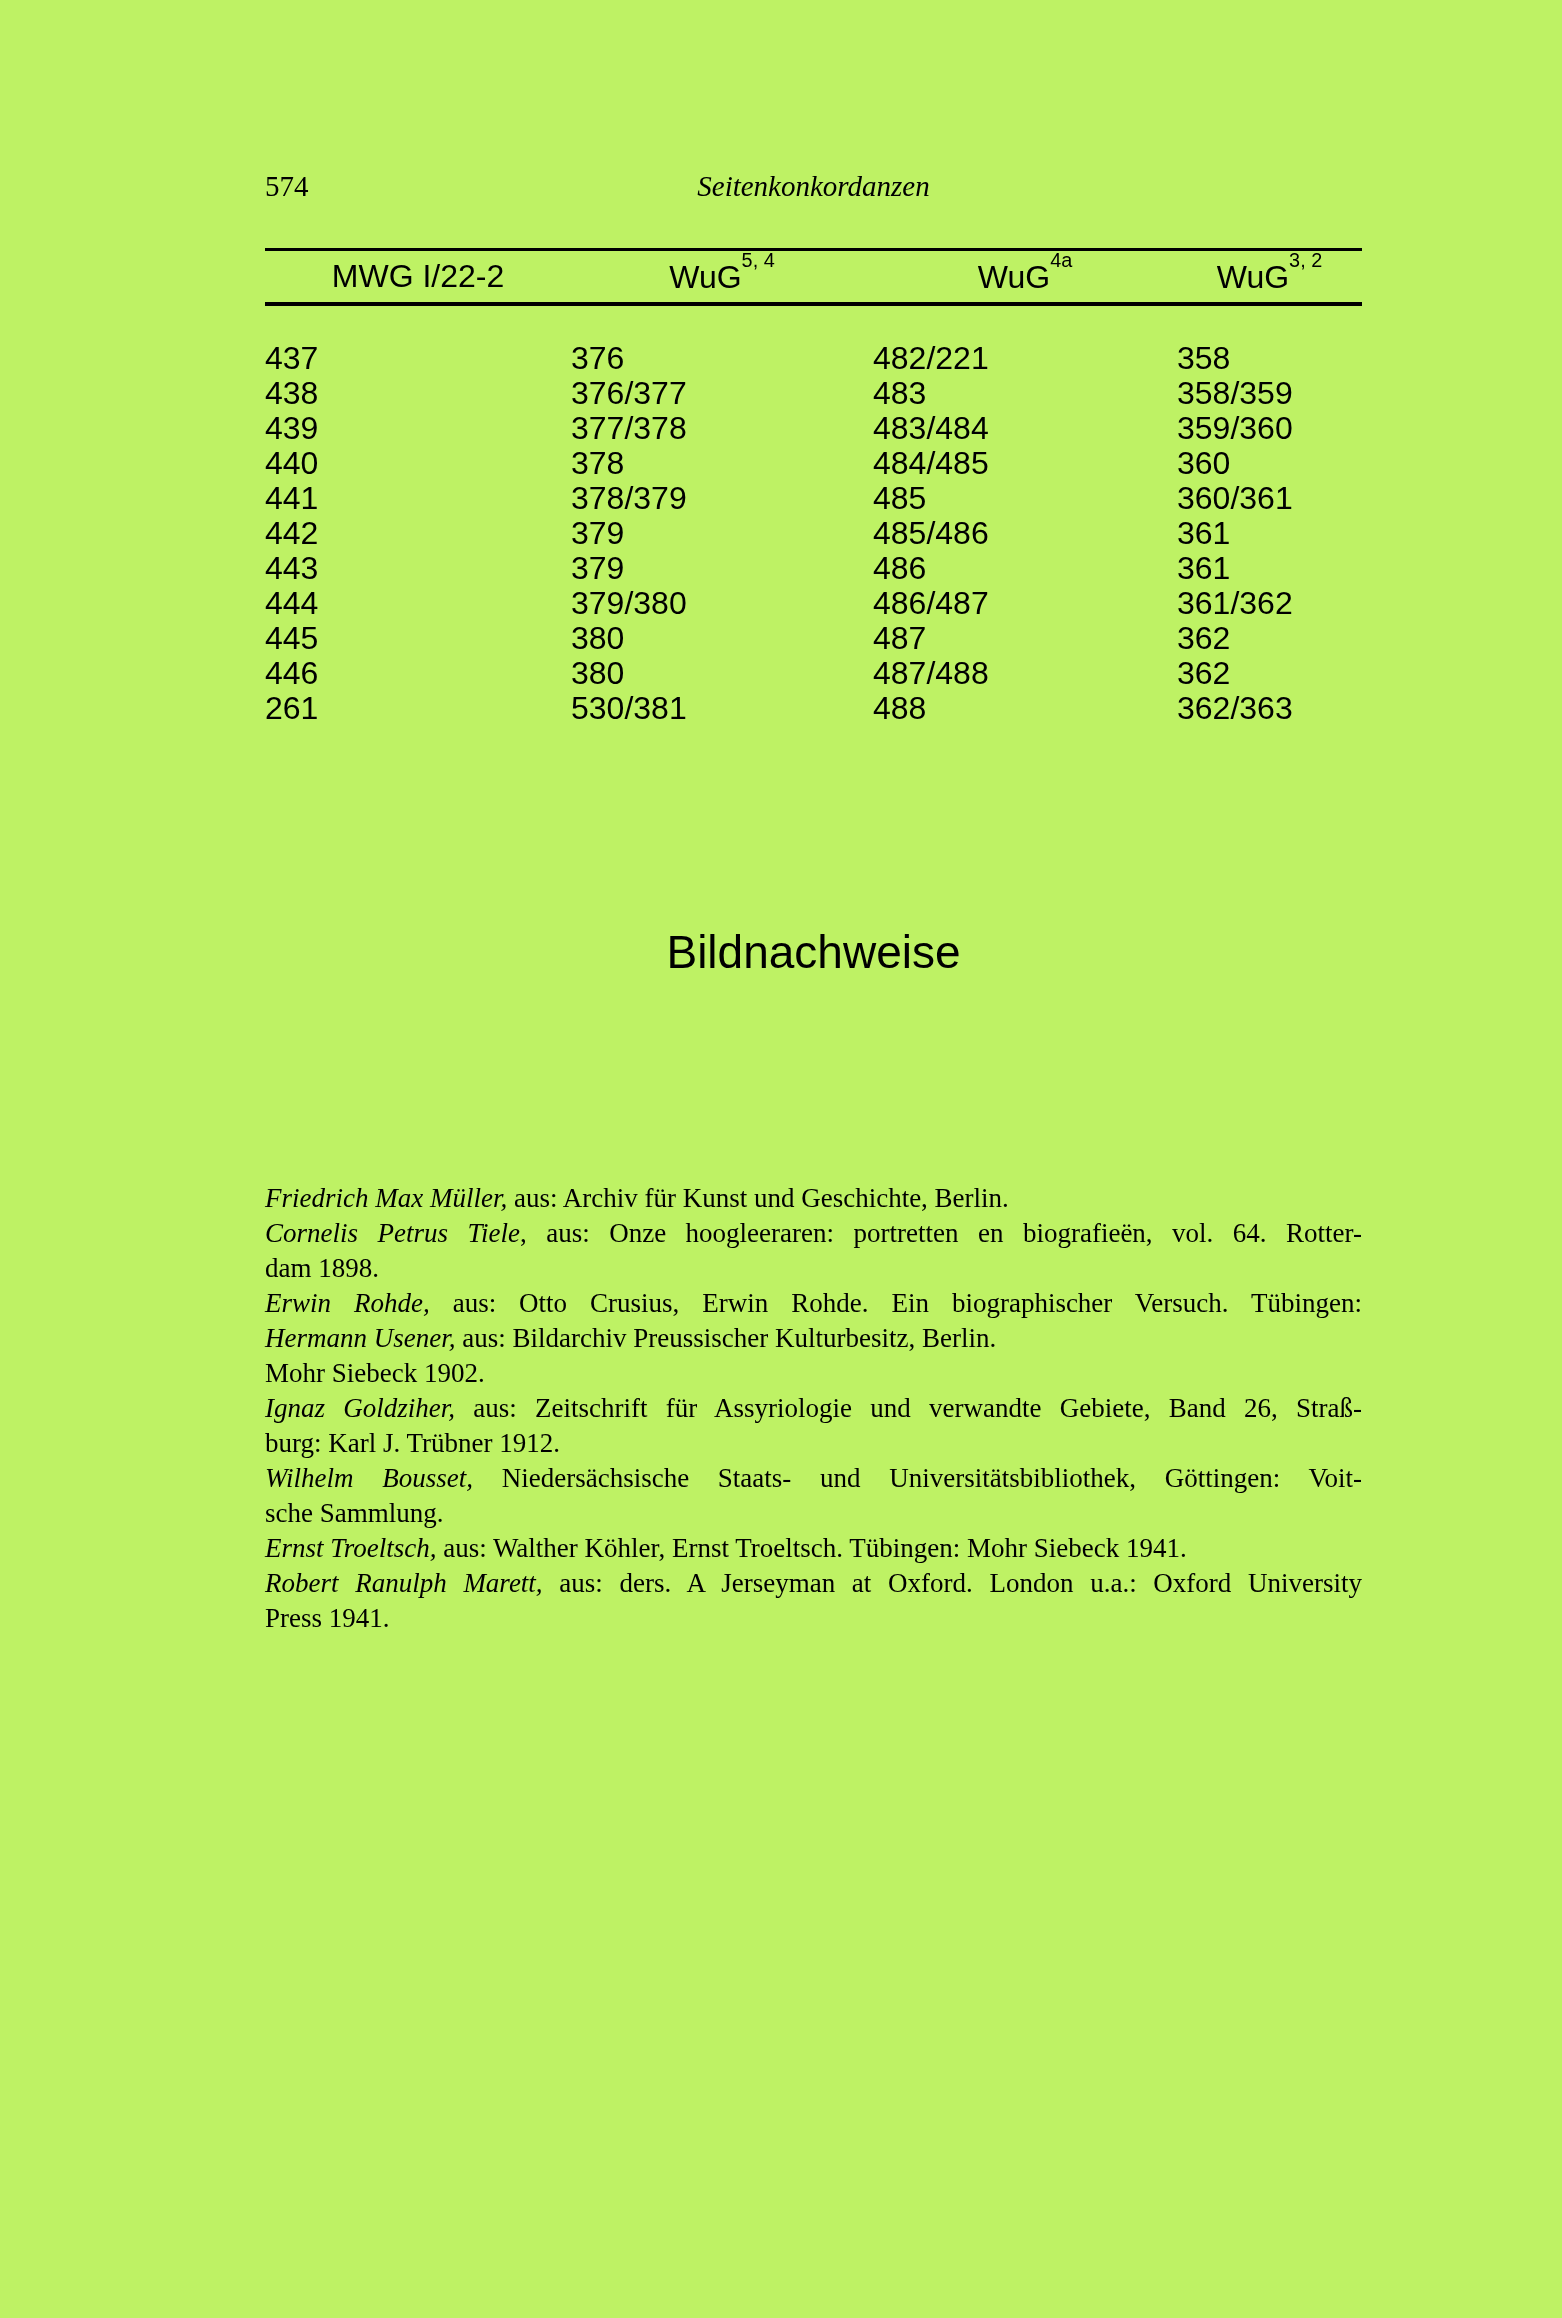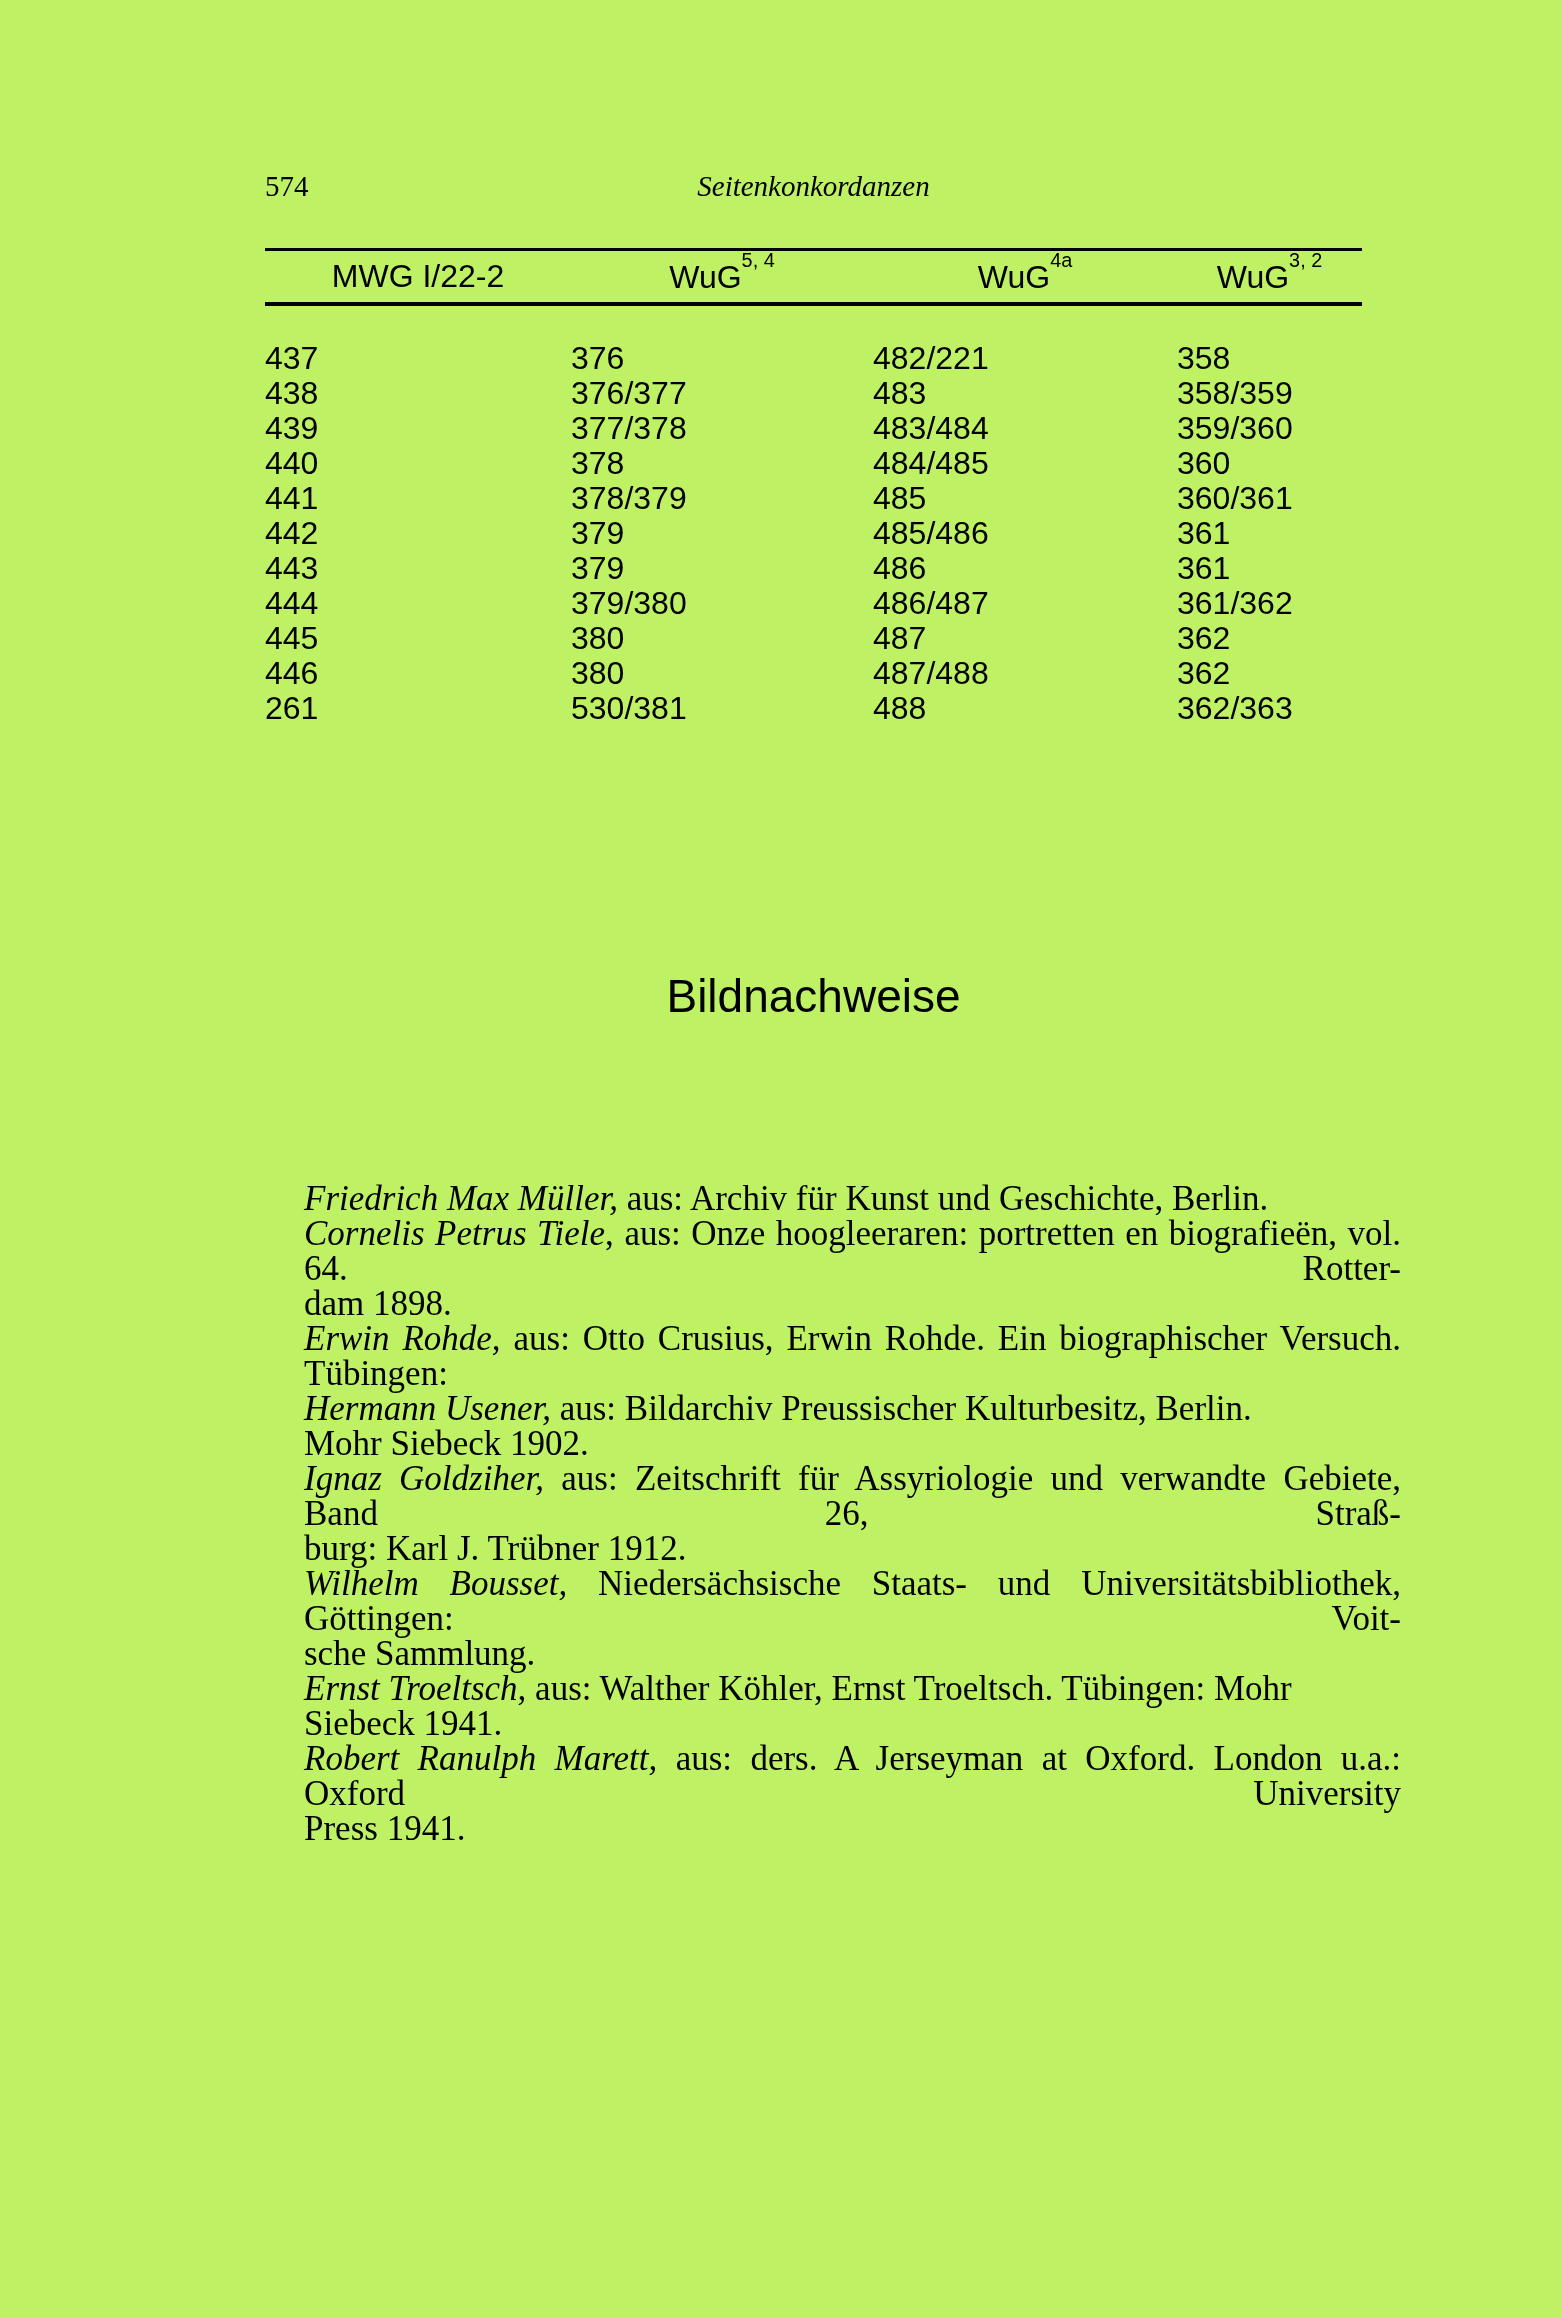--- a/index.html
+++ b/index.html
@@ -64,39 +64,38 @@
     position: relative;
     top: -0.45em;
   }
   .tbody { padding-top: 35px; }
   .tbody .trow { height: 35px; line-height: 35px; }
 
   
   .section-title {
     position: absolute;
     left: 265px;
-    top: 972px;
+    top: 928px;
     width: 1097px;
     margin: 0;
     text-align: center;
     font-family: "Liberation Sans", sans-serif;
     font-weight: normal;
     font-size: 46px;
     line-height: 48px;
   }
 
   
   .credits {
     position: absolute;
     left: 265px;
     top: 1181px;
     width: 1097px;
-    font-size: 35px;
+    font-size: 27px;
     line-height: 35px;
-    margin-left: 39px;
   }
   .credit { margin: 0; text-align: left; }
   .credit.just {
     text-align: justify;
     text-align-last: justify;
   }
   .it { font-style: italic; }
 </style>
 </head>
 <body>

